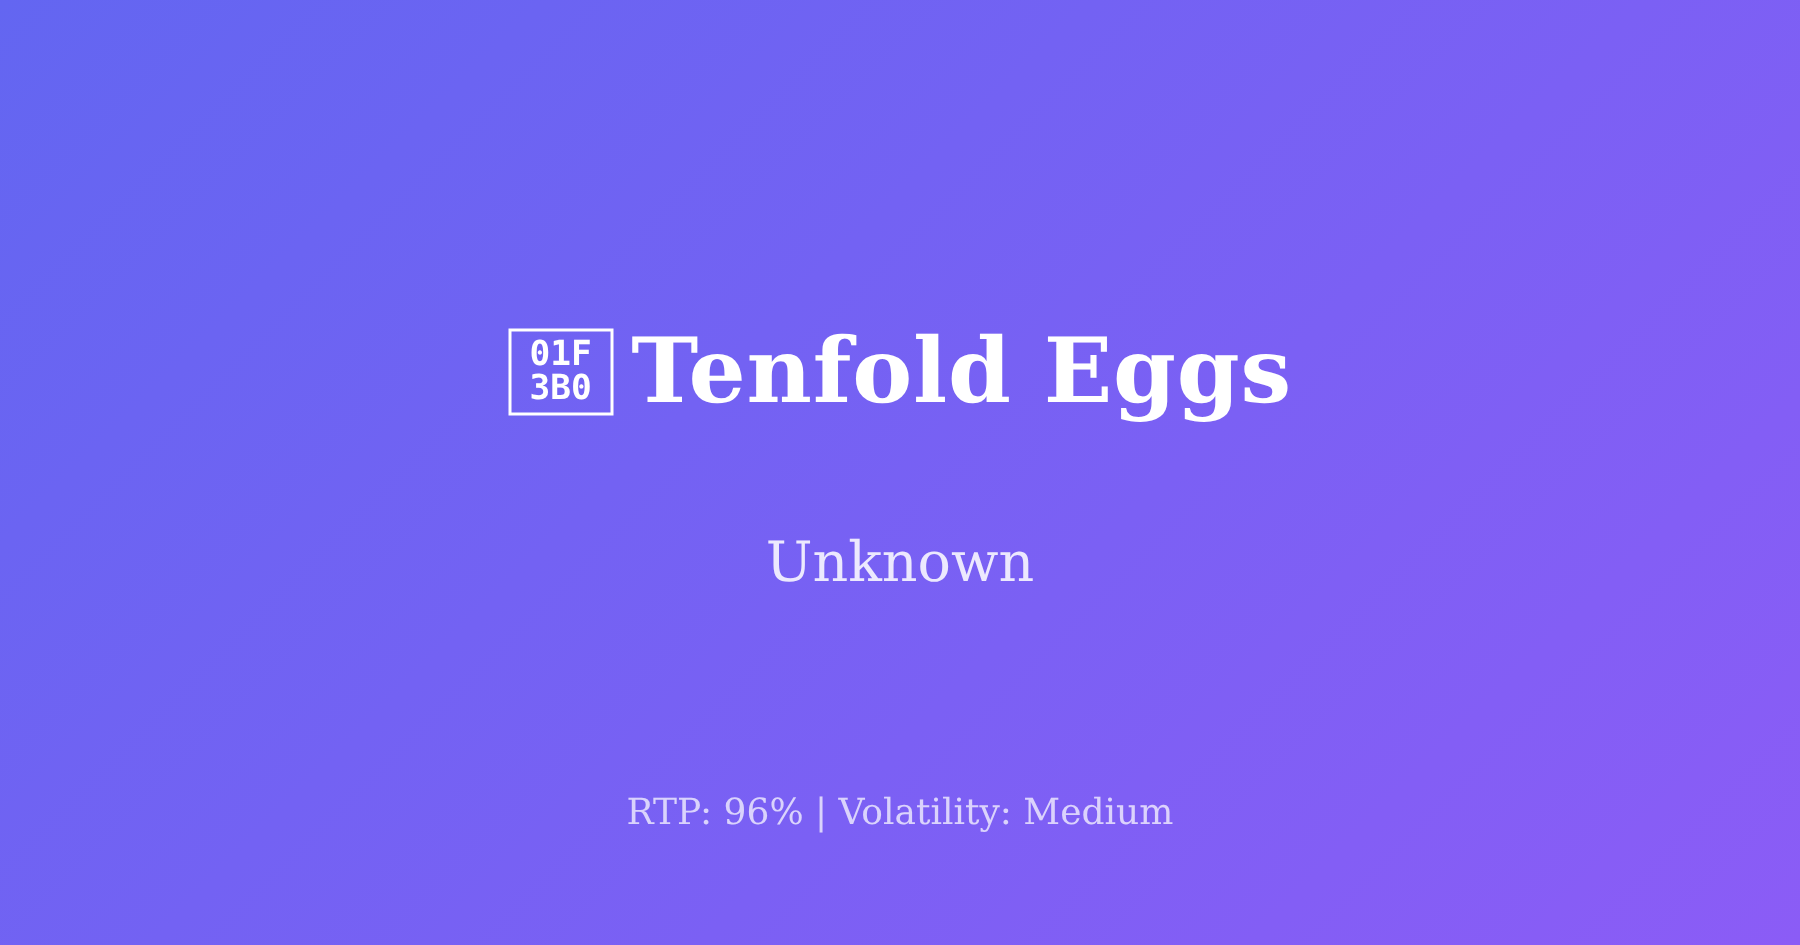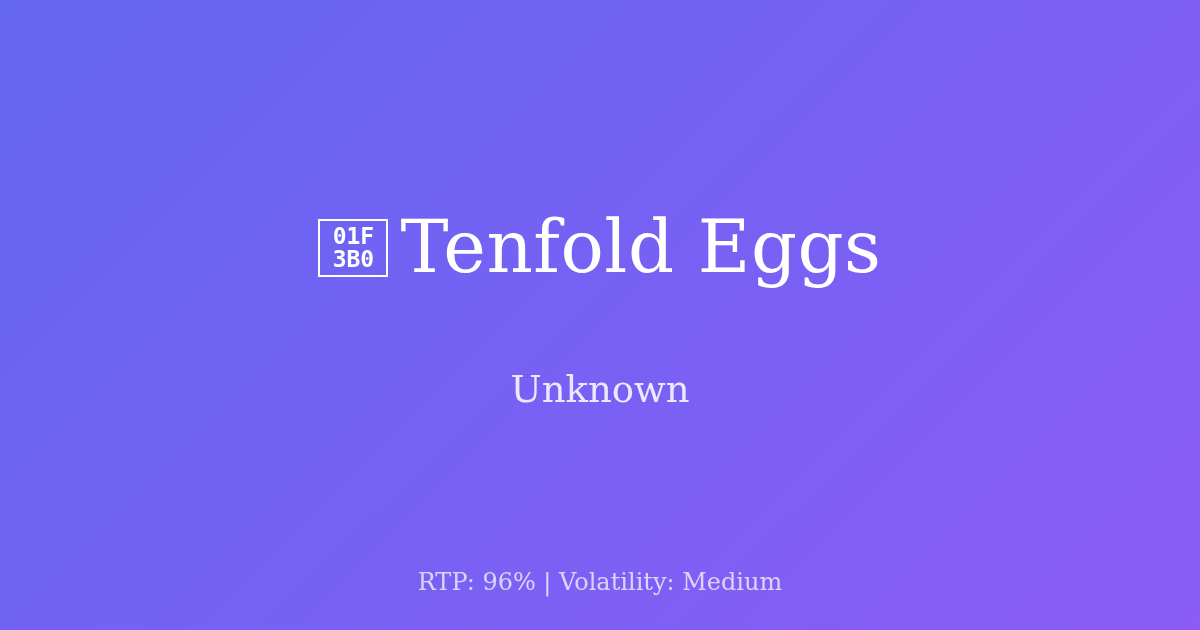--- a/index.html
+++ b/index.html
@@ -56,22 +56,22 @@
     color: #ffffff;
     flex: none;
   }
 
   .tofu-glyph .tofu-line {
     display: block;
   }
 
   .game-title {
     font-family: "DejaVu Serif", "Liberation Serif", serif;
-    font-weight: 400;
-    font-size: 72px;
+    font-weight: 700;
+    font-size: 60px;
     line-height: 1.1;
     color: #ffffff;
     white-space: nowrap;
     letter-spacing: 0.5px;
   }
 
   
   .game-subtitle {
     margin-top: 32px;
     font-family: "DejaVu Serif", "Liberation Serif", serif;
@@ -89,21 +89,20 @@
     left: 0;
     right: 0;
     top: 527px;
     text-align: center;
     font-family: "DejaVu Serif", "Liberation Serif", serif;
     font-weight: 400;
     font-size: 24px;
     line-height: 1.2;
     color: rgba(255, 255, 255, 0.72);
     white-space: nowrap;
-    margin-top: 41px;
   }
 </style>
 </head>
 <body>
 
 <div class="og-card">
 
   <div class="title-row">
 
     <span class="tofu-glyph">

